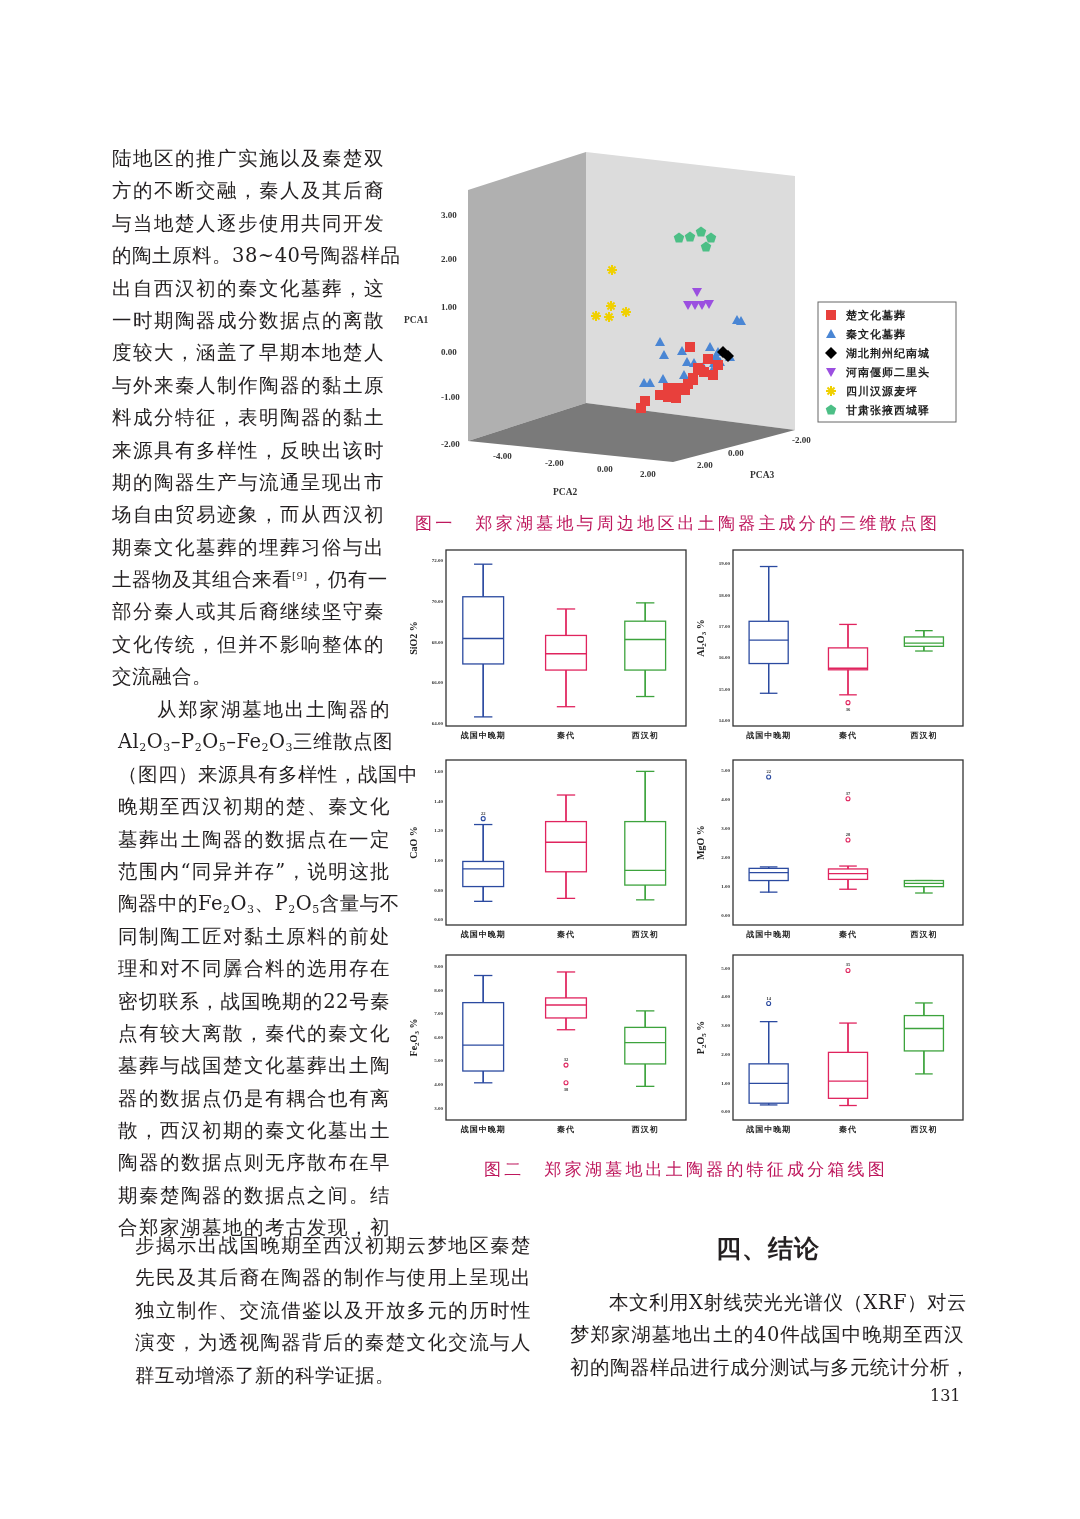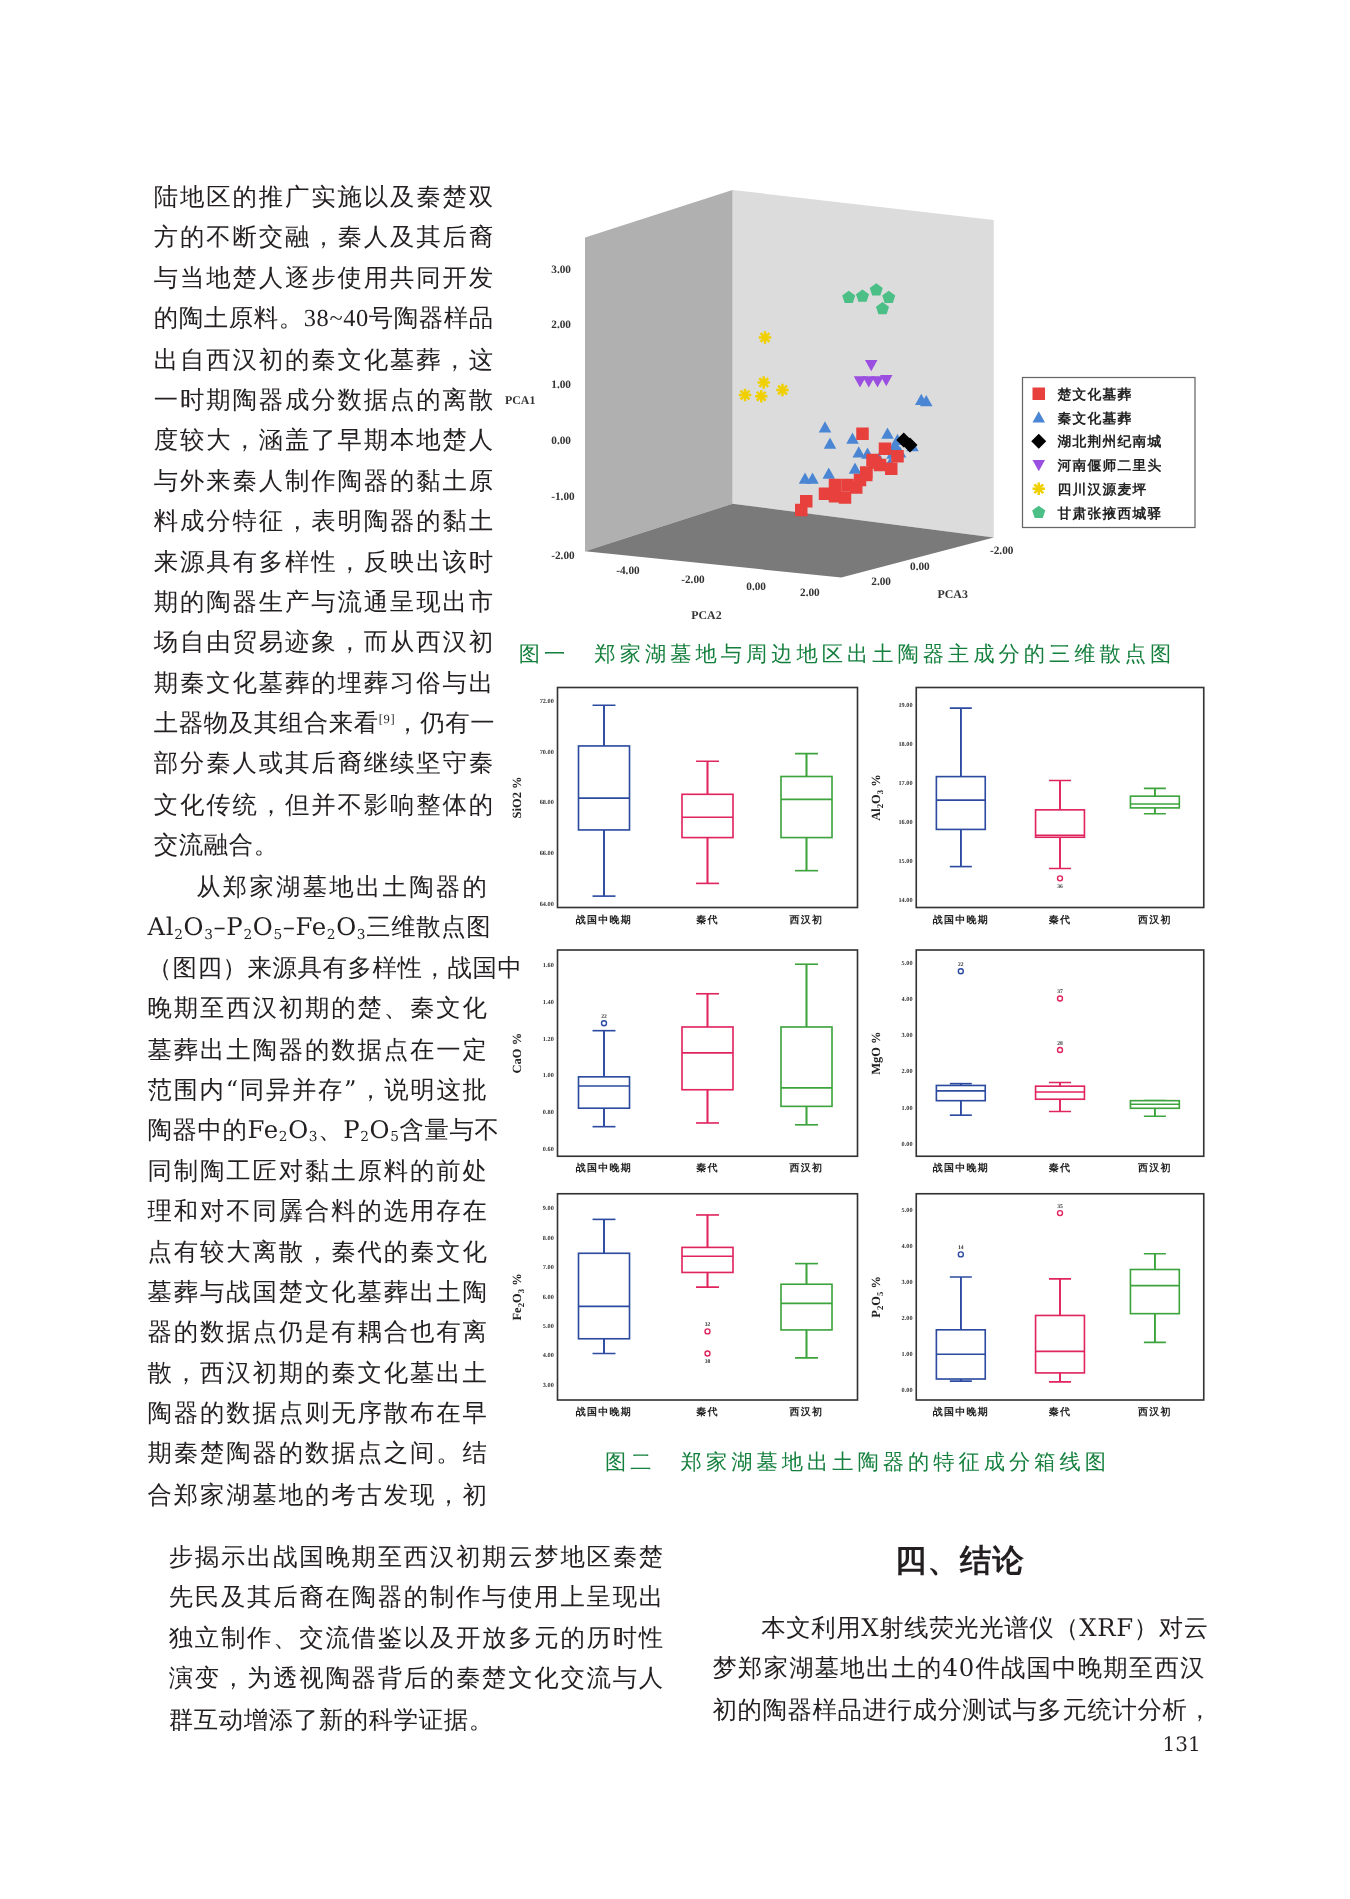--- a/index.html
+++ b/index.html
@@ -2,30 +2,30 @@
 <html><head>
 <meta charset="utf-8">
 <style>
   html,body{margin:0;padding:0;background:#fff;}
   body{width:1080px;height:1519px;position:relative;overflow:hidden;font-family:"DejaVu Serif","Liberation Serif",serif;color:#231f20;}
   .para{position:absolute;font-size:19.5px;line-height:32.4px;letter-spacing:0.5px;text-align:justify;}
   .para .ln{display:block;white-space:nowrap;height:32.4px;text-align-last:justify;text-align:justify;}
   .para .ln.last{text-align-last:left;}
   sub{font-size:11px;vertical-align:-3px;line-height:0;}
   sup{font-size:10px;vertical-align:7px;line-height:0;}
-  .caption{position:absolute;font-size:17px;letter-spacing:3.2px;color:#15803d;white-space:nowrap;}
+  .caption{position:absolute;font-size:17px;letter-spacing:3.2px;color:#be185d;white-space:nowrap;}
   .heading{position:absolute;font-family:"DejaVu Sans","Liberation Sans",sans-serif;font-weight:bold;font-size:25px;letter-spacing:1px;text-align:center;}
   .pageno{position:absolute;font-size:16px;}
   svg text{font-family:"Liberation Serif","DejaVu Serif",serif;}
   .fig{position:absolute;}
 </style>
 </head>
 <body>
 
-<div class="para" style="left:123px;top:143px;width:272px;font-family:Liberation Serif, serif;" id="p1">
+<div class="para" style="left:112px;top:143px;width:272px;" id="p1">
     <span class="ln">陆地区的推广实施以及秦楚双</span>
     <span class="ln">方的不断交融，秦人及其后裔</span>
     <span class="ln">与当地楚人逐步使用共同开发</span>
     <span class="ln">的陶土原料。38~40号陶器样品</span>
     <span class="ln">出自西汉初的秦文化墓葬，这</span>
     <span class="ln">一时期陶器成分数据点的离散</span>
     <span class="ln">度较大，涵盖了早期本地楚人</span>
     <span class="ln">与外来秦人制作陶器的黏土原</span>
     <span class="ln">料成分特征，表明陶器的黏土</span>
     <span class="ln">来源具有多样性，反映出该时</span>
@@ -40,20 +40,21 @@
 <div class="para" style="left:118px;top:694px;width:272px;" id="p2">
     <span class="ln" style="padding-left: 39px;">从郑家湖墓地出土陶器的</span>
     <span class="ln">Al<sub>2</sub>O<sub>3</sub>–P<sub>2</sub>O<sub>5</sub>–Fe<sub>2</sub>O<sub>3</sub>三维散点图</span>
     <span class="ln">（图四）来源具有多样性，战国中</span>
     <span class="ln">晚期至西汉初期的楚、秦文化</span>
     <span class="ln">墓葬出土陶器的数据点在一定</span>
     <span class="ln">范围内“同异并存”，说明这批</span>
     <span class="ln">陶器中的Fe<sub>2</sub>O<sub>3</sub>、P<sub>2</sub>O<sub>5</sub>含量与不</span>
     <span class="ln">同制陶工匠对黏土原料的前处</span>
     <span class="ln">理和对不同羼合料的选用存在</span>
+    <span class="ln">密切联系，战国晚期的22号秦</span>
     <span class="ln">点有较大离散，秦代的秦文化</span>
     <span class="ln">墓葬与战国楚文化墓葬出土陶</span>
     <span class="ln">器的数据点仍是有耦合也有离</span>
     <span class="ln">散，西汉初期的秦文化墓出土</span>
     <span class="ln">陶器的数据点则无序散布在早</span>
     <span class="ln">期秦楚陶器的数据点之间。结</span>
     <span class="ln">合郑家湖墓地的考古发现，初</span>
   </div>
 <div class="para" style="left:135px;top:1230px;width:396px;" id="p3">
     <span class="ln">步揭示出战国晚期至西汉初期云梦地区秦楚</span>

